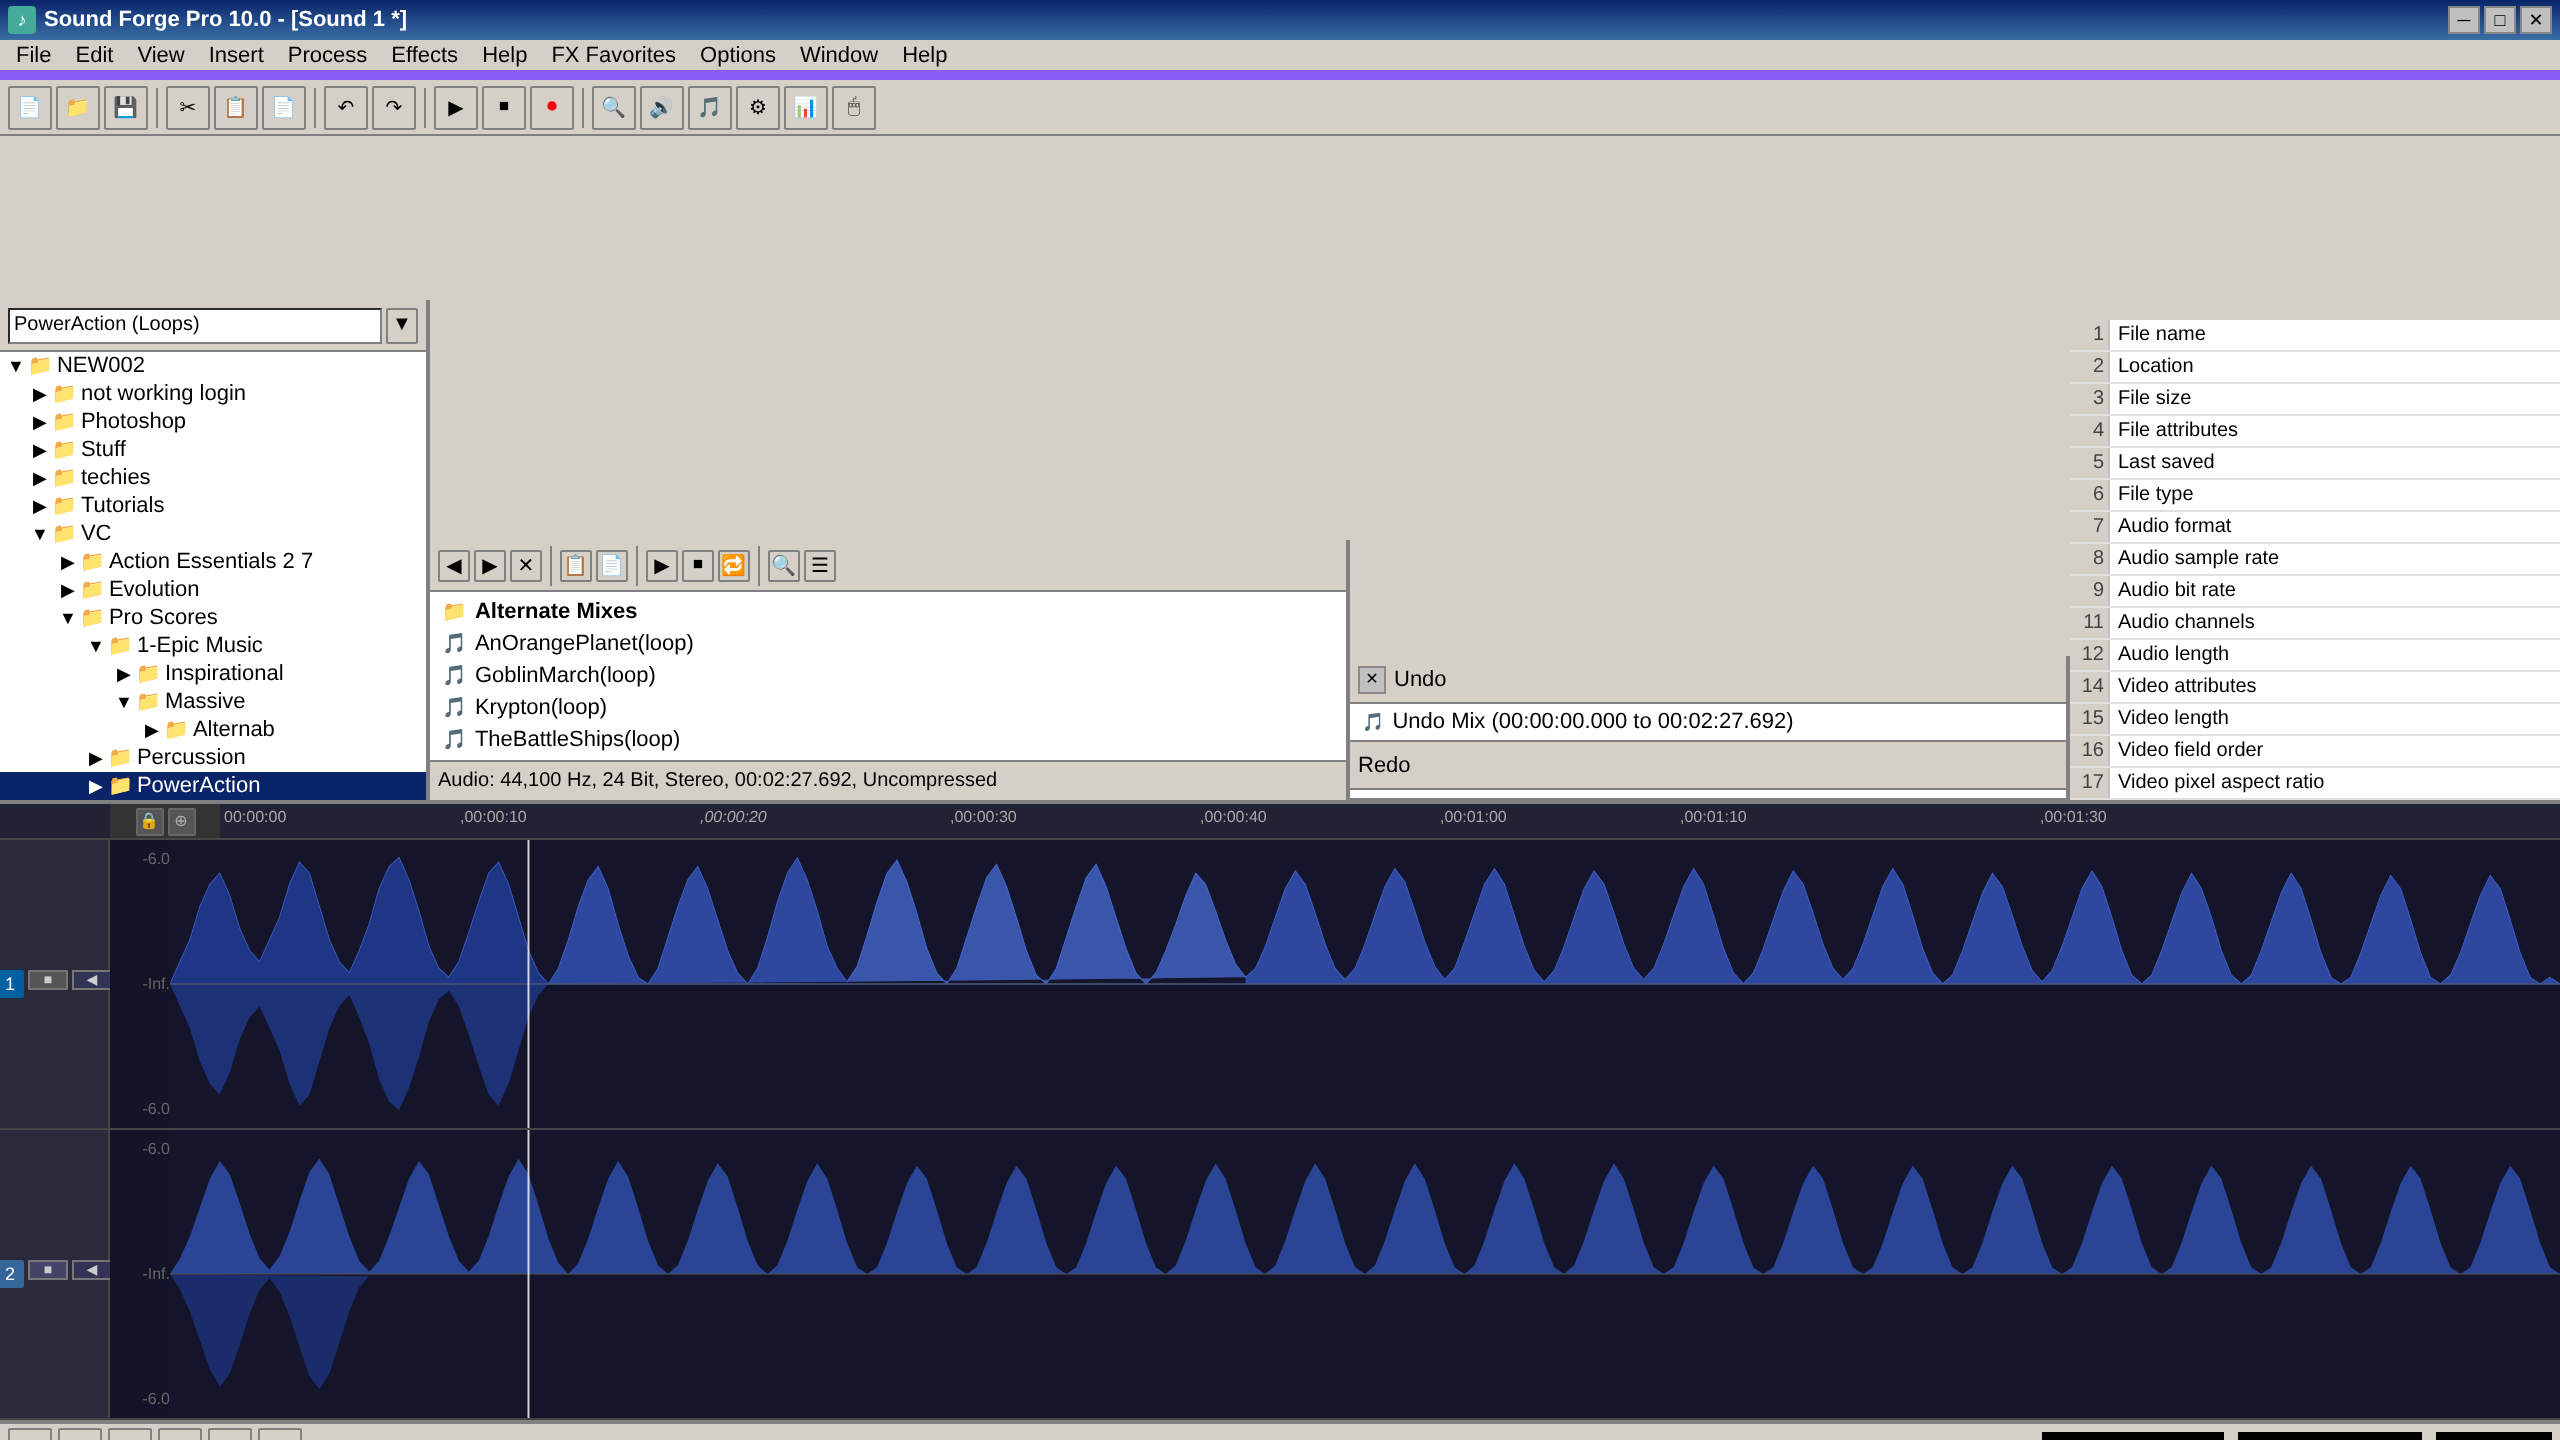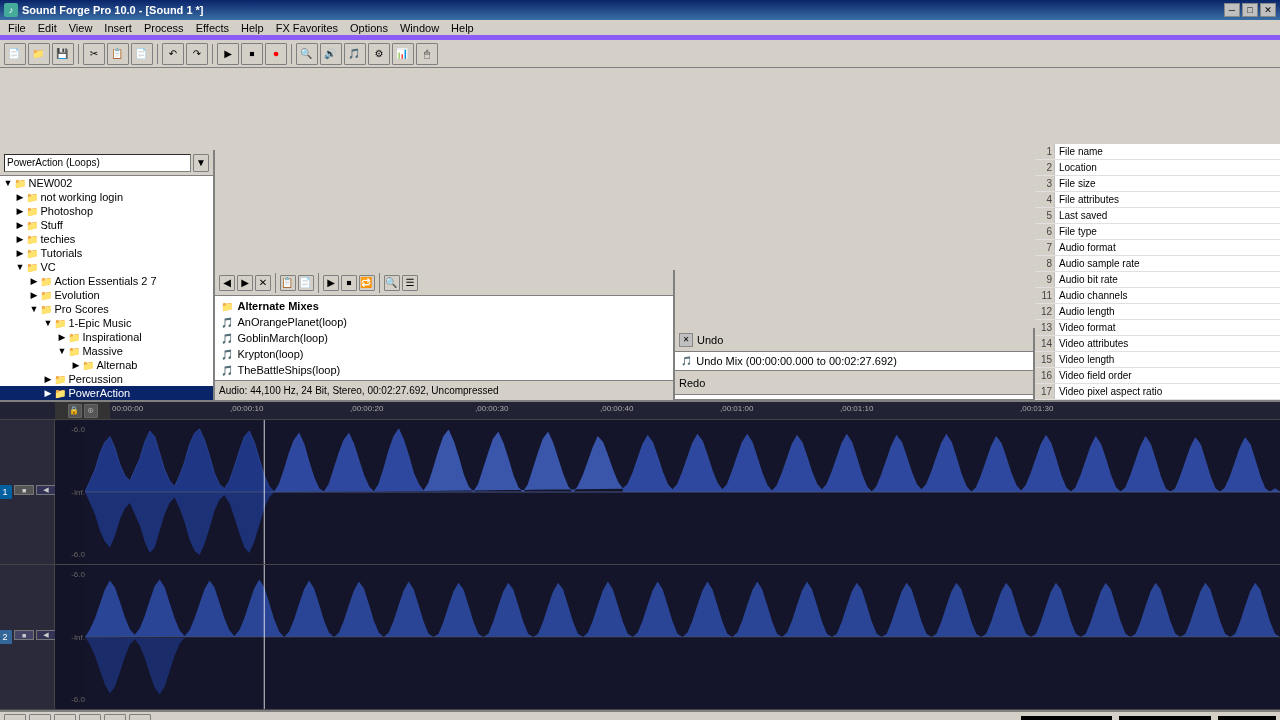--- a/index.html
+++ b/index.html
@@ -623,24 +623,20 @@
       </div>
       <div class="prop-row">
         <div class="prop-num">11</div>
         <div class="prop-name">Audio channels</div>
       </div>
       <div class="prop-row">
         <div class="prop-num">12</div>
         <div class="prop-name">Audio length</div>
       </div>
       <div class="prop-row">
-        <div class="prop-num">13</div>
-        <div class="prop-name">Video format</div>
-      </div>
-      <div class="prop-row">
         <div class="prop-num">14</div>
         <div class="prop-name">Video attributes</div>
       </div>
       <div class="prop-row">
         <div class="prop-num">15</div>
         <div class="prop-name">Video length</div>
       </div>
       <div class="prop-row">
         <div class="prop-num">16</div>
         <div class="prop-name">Video field order</div>
@@ -657,21 +653,21 @@
 <div id="waveform-area" style="height:310px; background:#0d0d1a; display:flex; flex-direction:column;">
 
   <div id="timeline-ruler" style="height:18px; background:#222235; display:flex; align-items:center; border-bottom:1px solid #444; position:relative; overflow:hidden;">
     <div style="width:55px; min-width:55px; background:#333; height:100%; display:flex; align-items:center; justify-content:center;">
       <button class="tb-btn" style="width:14px; height:14px; background:#555; font-size:8px; color:#aaa; border:1px solid #666;">🔒</button>
       <button class="tb-btn" style="width:14px; height:14px; background:#555; font-size:8px; color:#aaa; border:1px solid #666; margin-left:2px;">⊕</button>
     </div>
     <div style="flex:1; position:relative; height:100%;">
       <span style="position:absolute; left:2px; top:2px; font-size:8px; color:#aaa;">00:00:00</span>
       <span style="position:absolute; left:120px; top:2px; font-size:8px; color:#aaa;">,00:00:10</span>
-      <span style="position:absolute; left:240px; top:2px; font-size:8px; color:#aaa;">,00:00:20</span>
+      <span style="position:absolute; left:240px; top:2px; font-size:8px; color:#aaa;font-style:italic;">,00:00:20</span>
       <span style="position:absolute; left:365px; top:2px; font-size:8px; color:#aaa;">,00:00:30</span>
       <span style="position:absolute; left:490px; top:2px; font-size:8px; color:#aaa;">,00:00:40</span>
       <span style="position:absolute; left:610px; top:2px; font-size:8px; color:#aaa;">,00:01:00</span>
       <span style="position:absolute; left:730px; top:2px; font-size:8px; color:#aaa;">,00:01:10</span>
       <span style="position:absolute; left:910px; top:2px; font-size:8px; color:#aaa;">,00:01:30</span>
     </div>
   </div>
 
   <div class="track-container" style="display:flex; flex:1; border-bottom:1px solid #444; height:140px;">
     <div class="track-controls" style="width:55px; background:#2a2a3a; display:flex; flex-direction:column; align-items:center; justify-content:center; border-right:1px solid #444; gap:2px; padding:2px;">

